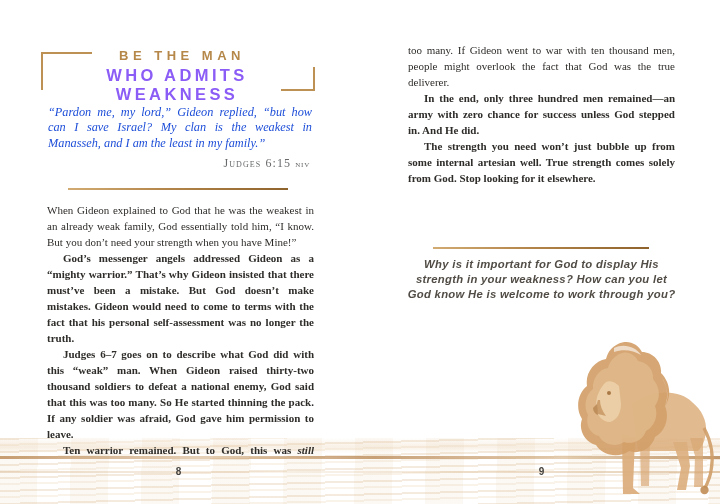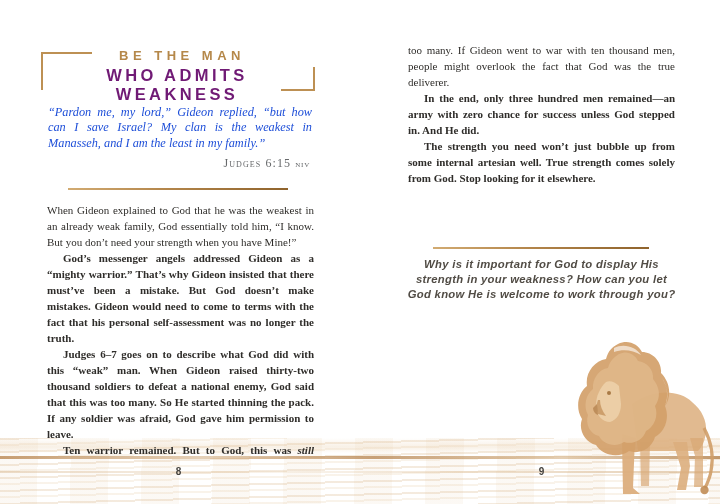--- a/index.html
+++ b/index.html
@@ -30,21 +30,21 @@
     background:linear-gradient(90deg,
       rgba(210,172,126,.40), rgba(228,200,162,.20) 40%, rgba(205,163,112,.45) 90%);
   }
   .lion{position:absolute;left:578px;top:338px;width:142px;height:166px;}
   
   .title-block{position:absolute;left:41px;top:0;width:272px;text-align:center;
     font-family:"Liberation Sans",sans-serif;font-weight:bold;}
   .kicker{position:absolute;left:5px;top:48px;width:272px;
     font-size:13px;letter-spacing:4.5px;color:#b5884a;}
   .chapter-title{position:absolute;left:0;top:66px;width:272px;
-    font-size:16.5px;letter-spacing:3.4px;color:#701a75;}
+    font-size:16.5px;letter-spacing:3.4px;color:#8b5cf6;}
   .bracket-tl{position:absolute;left:41px;top:52px;width:49px;height:36px;
     border-top:2px solid #bd9053;border-left:2px solid #bd9053;}
   .bracket-br{position:absolute;left:281px;top:67px;width:32px;height:22px;
     border-bottom:2px solid #bd9053;border-right:2px solid #bd9053;}
   
   .epigraph{position:absolute;left:48px;top:105px;width:264px;
     font-style:italic;font-size:12.3px;line-height:15.3px;color:#1d4ed8;
     text-align:justify;}
   .attribution{position:absolute;left:48px;top:153px;width:262px;text-align:right;
     color:#67696b;}

